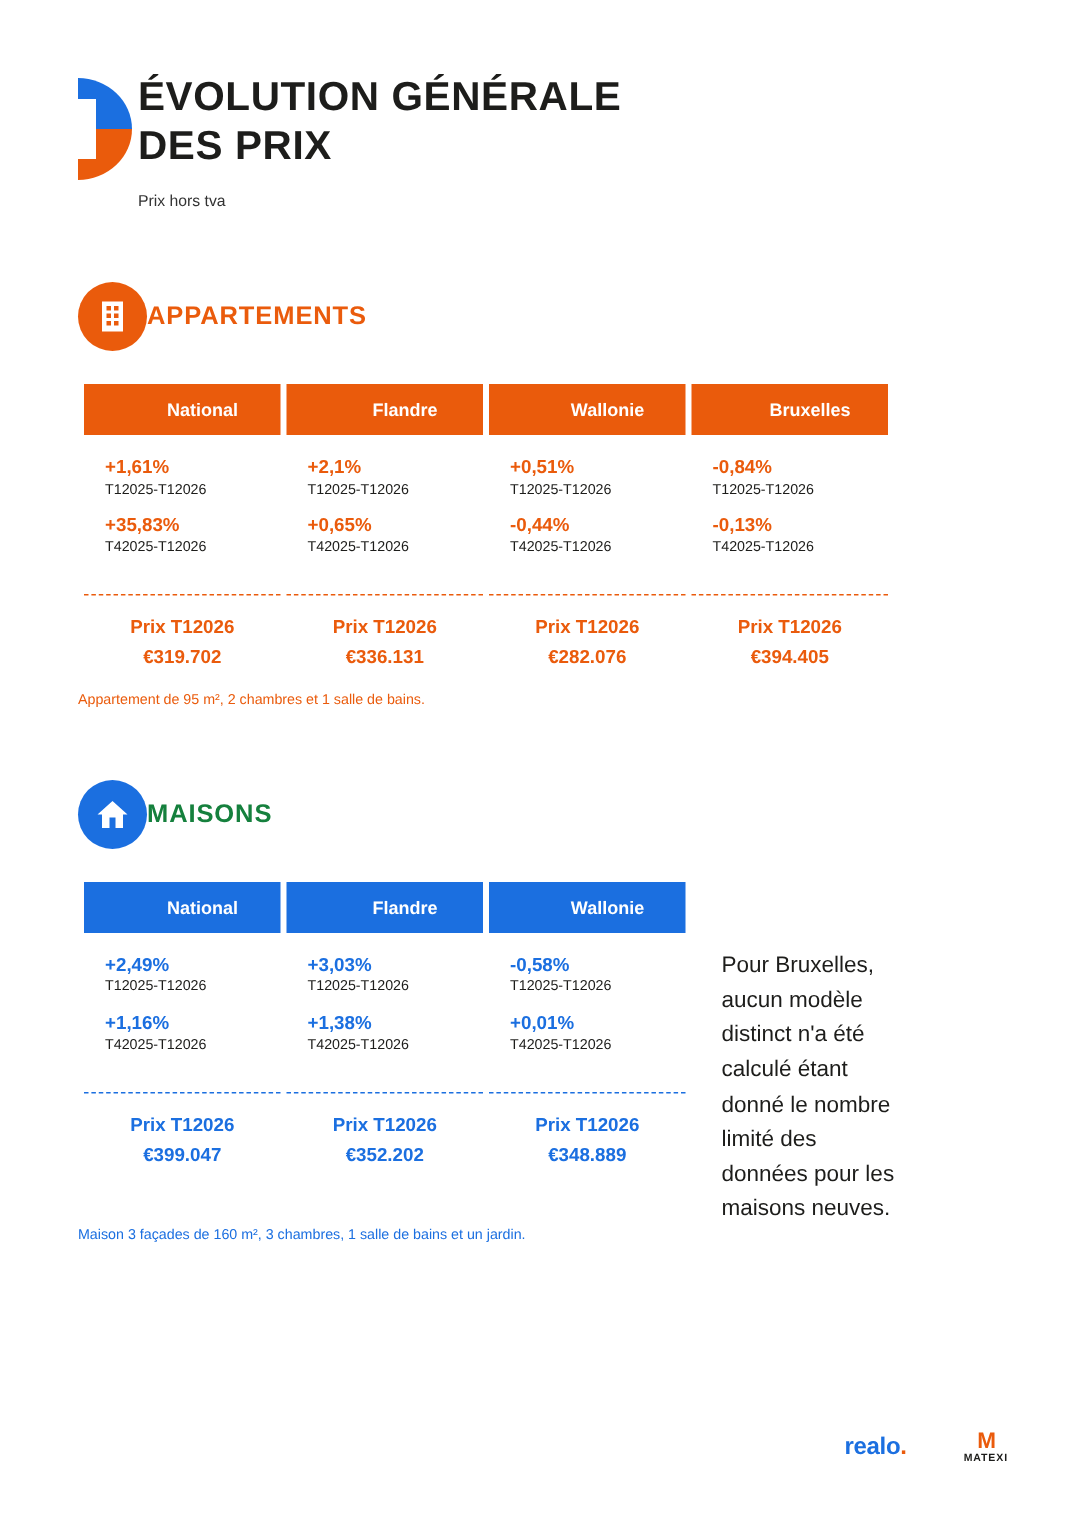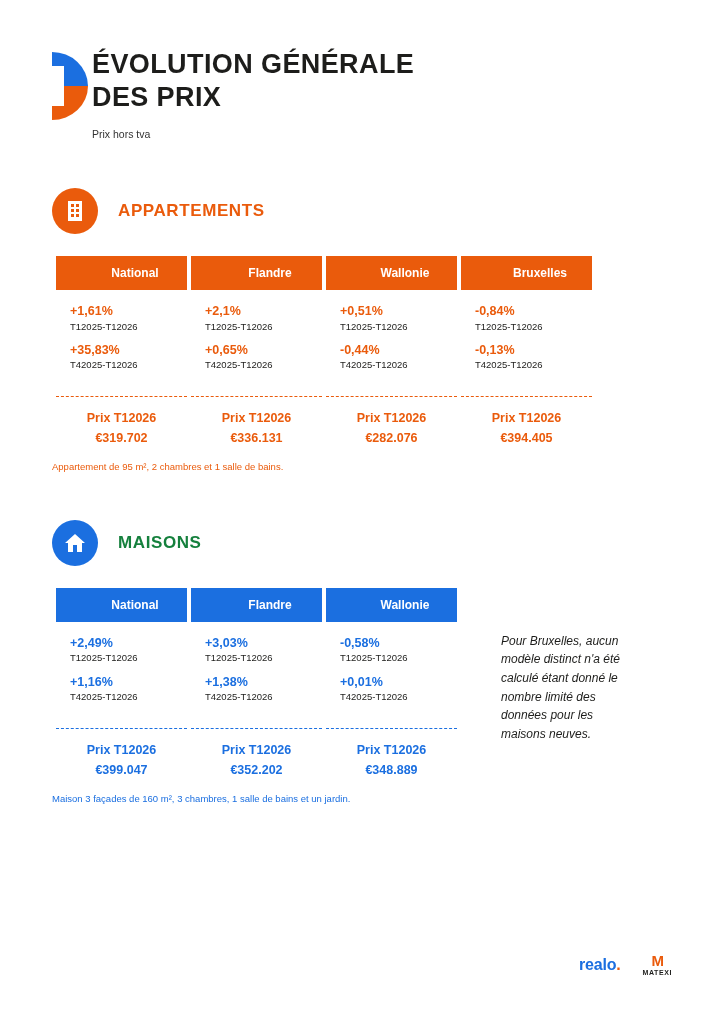--- a/index.html
+++ b/index.html
@@ -77,21 +77,20 @@
     border-radius: 50%;
     display: flex; align-items: center; justify-content: center;
     flex: 0 0 auto;
   }
   .badge-orange { background: #ea5b0c; }
   .badge-blue { background: #1b6fe0; }
   .section-title {
     font-size: 17px;
     font-weight: bold;
     letter-spacing: 0.6px;
-    margin-left: 20px;
     text-transform: uppercase;
   }
   .t-orange { color: #ea5b0c; }
   .t-blue { color: #15803d; }
 
   
   .table-wrap { display: flex; align-items: flex-start; }
   table.data {
     border-collapse: separate;
     border-spacing: 4px 0;
@@ -147,36 +146,35 @@
   .blue td.price { color: #1b6fe0; }
 
   .footnote {
     font-size: 9.5px;
   }
   .orange-note { color: #ea5b0c; }
   .blue-note { color: #1b6fe0; }
 
   .side-note {
     width: 120px;
-    margin-left: 40px;
+    margin-left: 20px;
     margin-top: 44px;
-    font-size: 12px;
-    font-style: italic;
+    font-size: 15px;
     line-height: 1.55;
     color: #1d1d1b;
   }
 
   
   .footer {
     position: absolute;
     right: 52px;
     bottom: 48px;
     display: flex;
     align-items: center;
-    gap: 22px;
+    gap: 38px;
   }
   .realo {
     font-size: 16px;
     font-weight: bold;
     color: #1b6fe0;
     letter-spacing: -0.2px;
   }
   .realo .dot { color: #ea5b0c; }
   .matexi { text-align: center; }
   .matexi .m {

